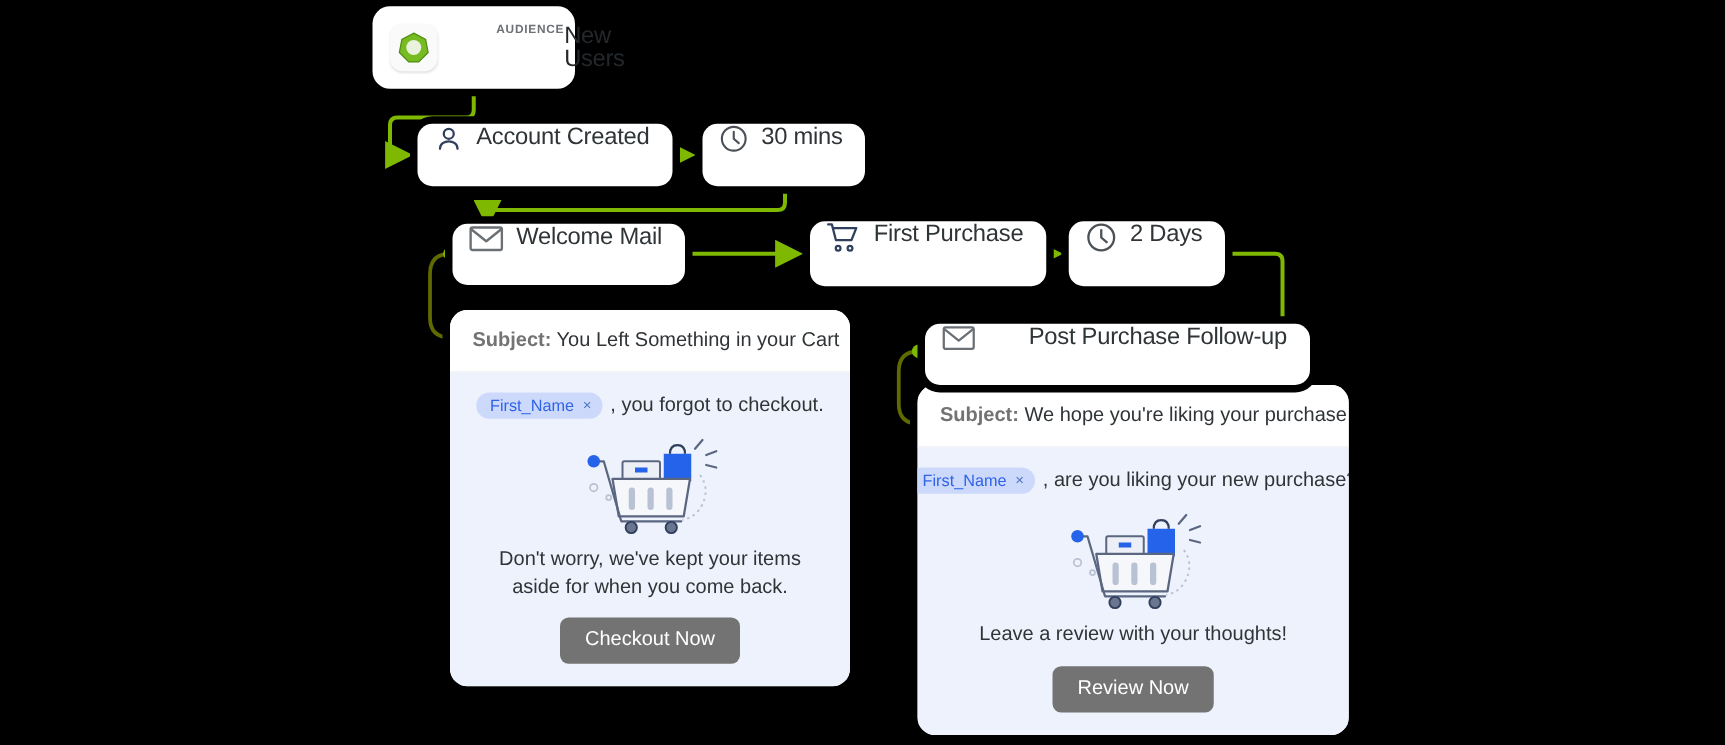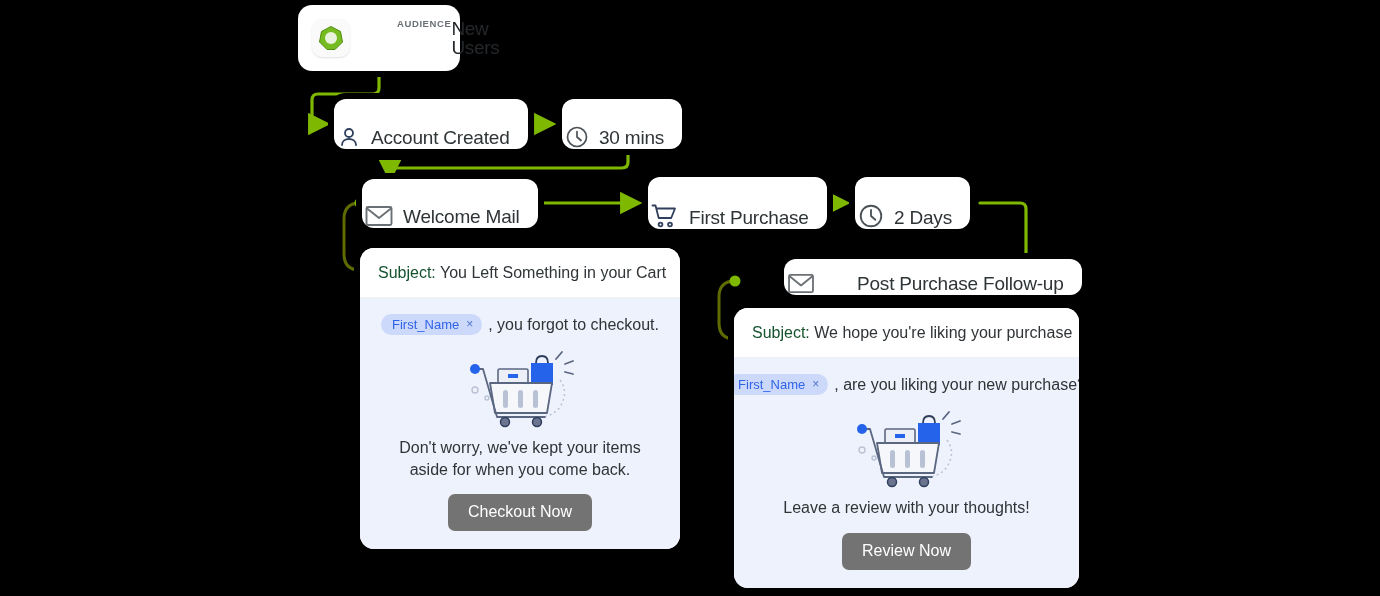--- a/index.html
+++ b/index.html
@@ -12,23 +12,23 @@
   #canvas { position: relative; width: 1380px; height: 596px; background: #000; }
 
   svg#wires { position: absolute; inset: 0; width: 1380px; height: 596px; pointer-events: none; }
 
   
   .node {
     position: absolute;
     background: #ffffff;
     border-radius: 12px;
     display: flex;
-    align-items: flex-end;
+    align-items: flex-start;
     gap: 10px;
-    padding: 0 18px 0 3px;
+    padding: 0 18px 0 13px;
     box-shadow: 0 0 0 6px #000, 0 1px 3px rgba(0,0,0,.25);
     z-index: 3;
   }
   .node .label {
     font-size: 19px;
     color: #2f3437;
     letter-spacing: -.2px;
     white-space: nowrap;
   }
   .node .ic { flex: 0 0 auto; display: flex; align-items: center; }
@@ -69,21 +69,21 @@
     z-index: 2;
   }
   .mc-head {
     background: #ffffff;
     padding: 16px 18px 15px 18px;
     font-size: 16px;
     color: #2f3437;
     white-space: nowrap;
     border-bottom: 1px solid #eef0f4;
   }
-  .mc-head b { font-weight: 400; color: #14532d; }
+  .mc-head b { font-weight: 700; color: #737373; }
   .mc-body {
     background: #eef2fd;
     padding: 16px 18px 18px 18px;
     text-align: center;
   }
   .mc-line1 {
     font-size: 16px; color: #2f3437;
     display: flex; align-items: center; justify-content: center;
     gap: 2px; white-space: nowrap;
   }
@@ -205,21 +205,21 @@
   <div class="node" style="left:855px;top:177px;height:52px;">
     <span class="ic">
       <svg width="26" height="26" viewBox="0 0 24 24" fill="none" stroke="#4b5156" stroke-width="1.7" stroke-linecap="round">
         <circle cx="12" cy="12" r="9.5"></circle>
           <path d="M12 6.5V12l4 3.5"></path>
       </svg>
     </span>
     <span class="label">2 Days</span>
   </div>
 
-  <div class="node" style="left:784px;top:259px;height:36px;gap:42px;">
+  <div class="node" style="left:740px;top:259px;height:49px;gap:42px;">
     <span class="ic">
       <svg width="28" height="23" viewBox="0 0 28 24" fill="none" stroke="#6b7075" stroke-width="1.9" stroke-linejoin="round">
         <rect x="1.5" y="3" width="25" height="18" rx="1.5"></rect>
           <path d="M1.5 4l12.5 10L26.5 4"></path>
       </svg>
     </span>
     <span class="label">Post Purchase Follow-up</span>
   </div>
 
   <div class="mailcard" style="left:360px;top:248px;width:320px;">

